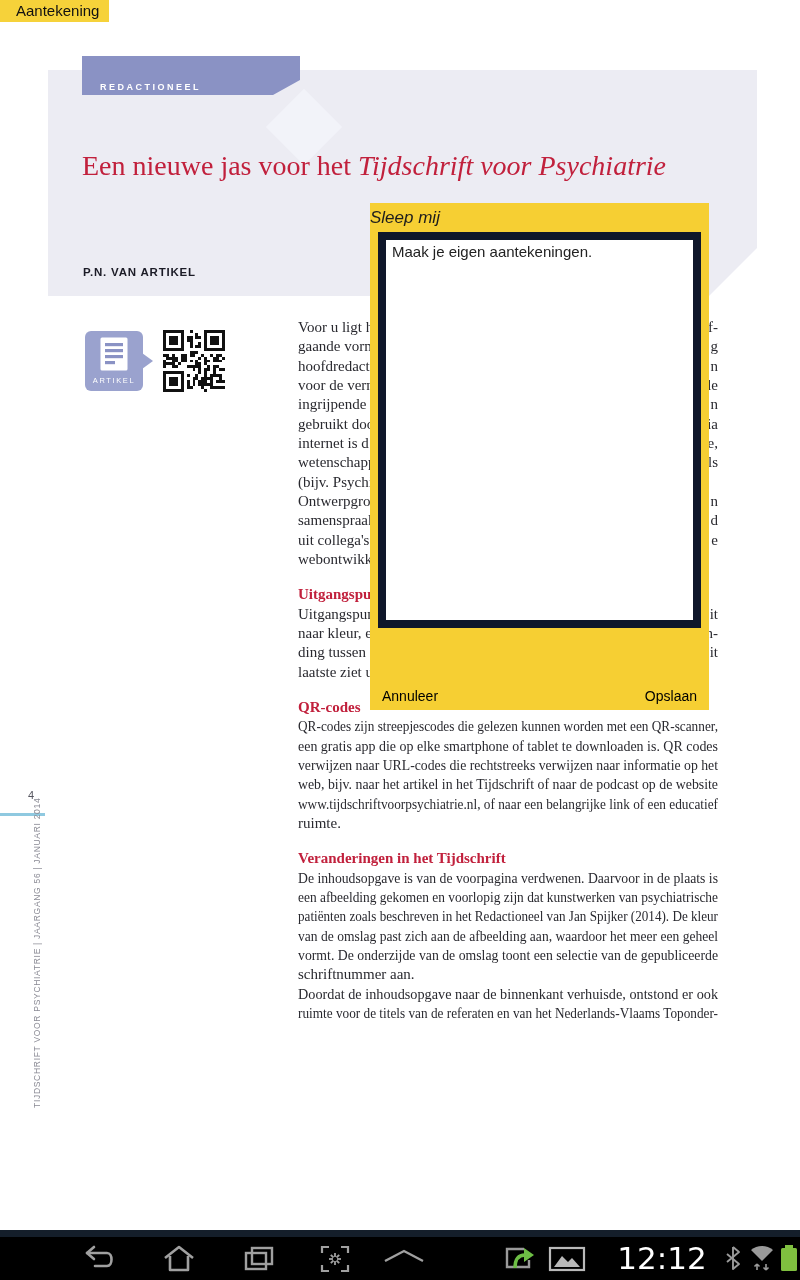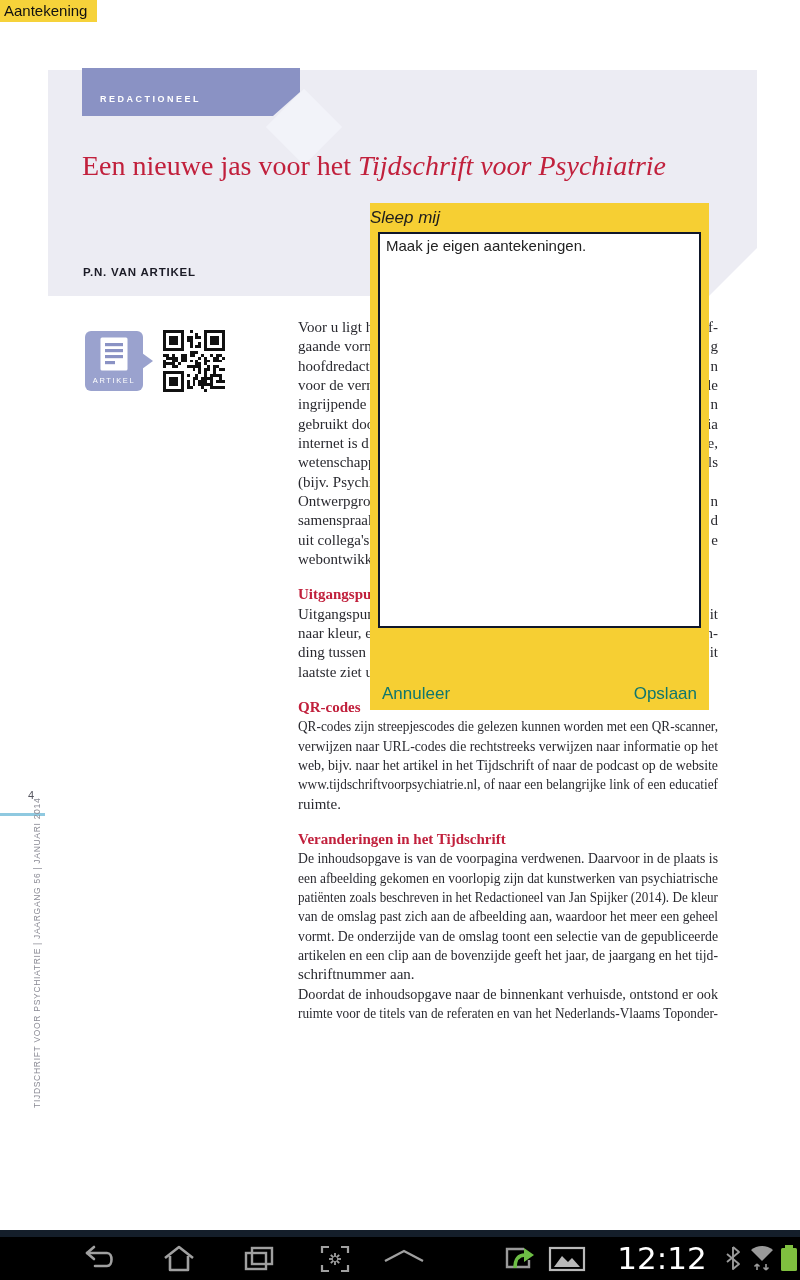--- a/index.html
+++ b/index.html
@@ -1,28 +1,28 @@
 <!DOCTYPE html>
 <html><head>
 <meta charset="utf-8">
 <style>
   html,body{margin:0;padding:0;background:#fff;}
   .screen{position:relative;width:800px;height:1280px;background:#ffffff;overflow:hidden;
           font-family:"Liberation Sans",sans-serif;}
 
   
-  .chip{position:absolute;left:0;top:0;height:22px;padding:0 10px 0 4px;background:#F6D23A;
+  .chip{position:absolute;left:0;top:0;height:22px;padding:0 10px 0 16px;background:#F6D23A;
         color:#111;font-size:15px;line-height:22px;}
 
   
   .band{position:absolute;left:48px;top:70px;width:709px;height:226px;background:#ECECF3;
         clip-path:polygon(0 0,100% 0,100% calc(100% - 48px),calc(100% - 48px) 100%,0 100%);}
   .diamond{position:absolute;left:277px;top:100px;width:54px;height:54px;background:#F2F3F9;
         transform:rotate(45deg);z-index:1;}
-  .banner{position:absolute;left:82px;top:68px;width:218px;height:48px;background:#8A92C4;z-index:2;
+  .banner{position:absolute;left:82px;top:56px;width:218px;height:39px;background:#8A92C4;z-index:2;
         clip-path:polygon(0 0,100% 0,100% 24px,calc(100% - 27px) 100%,0 100%);}
   .kicker{position:absolute;left:18px;top:26px;color:#fff;font-size:9px;font-weight:bold;
         letter-spacing:2.5px;}
   .title{position:absolute;left:82px;top:140px;width:610px;z-index:2;color:#C1203C;
         font-family:"Liberation Serif",serif;font-size:28px;line-height:52px;}
   .title .it{font-style:italic;}
   .author{position:absolute;left:83px;top:266px;z-index:2;color:#1B1B26;font-size:11.5px;
         font-weight:bold;letter-spacing:.8px;}
 
   
@@ -49,23 +49,23 @@
         font-family:"Liberation Sans",sans-serif;}
   .blueline{position:absolute;left:0;top:813px;width:45px;height:3px;background:#8FC9E0;}
   .vtext{position:absolute;left:32px;top:1108px;transform:rotate(-90deg);transform-origin:0 0;
         white-space:nowrap;font-size:8.5px;letter-spacing:.7px;color:#8A8A94;}
 
   
   .popup{position:absolute;left:370px;top:203px;width:339px;height:507px;background:#F6CF33;z-index:50;}
   .popup .ptitle{position:absolute;left:0;right:0;top:5px;text-align:left;font-style:italic;
         font-size:17px;color:#1d1d1d;}
   .popup textarea{position:absolute;left:8px;top:29px;width:323px;height:396px;box-sizing:border-box;
-        border:2px solid #0f172a;background:#fff;resize:none;outline:none;
+        border:8px solid #0f172a;background:#fff;resize:none;outline:none;
         font-family:"Liberation Sans",sans-serif;font-size:15px;color:#222;padding:3px 6px;}
-  .popup .pbtn{position:absolute;bottom:6px;font-size:17px;color:#0f766e;cursor:pointer;}
+  .popup .pbtn{position:absolute;bottom:6px;font-size:14px;color:#000000;cursor:pointer;}
   .popup .pbtn.cancel{left:12px;}
   .popup .pbtn.save{right:12px;}
 
   
   .navstrip{position:absolute;left:0;top:1230px;width:800px;height:7px;background:#141E2A;}
   .navbar{position:absolute;left:0;top:1237px;width:800px;height:53px;background:#000;}
   .nicon{position:absolute;top:8px;}
   .time{position:absolute;left:608px;top:0;width:108px;height:43px;line-height:43px;text-align:center;
         color:#fff;font-size:31px;font-family:"DejaVu Sans",sans-serif;}
 </style>
@@ -240,31 +240,31 @@
       <div class="fline"><span>samenspraak</span><span class="rfrag">d</span></div>
       <div class="fline"><span>uit collega's</span><span class="rfrag">e</span></div>
       <div class="fline"><span>webontwikke</span><span class="rfrag"></span></div>
       <div class="bheading">Uitgangspu</div>
       <div class="fline"><span>Uitgangspun</span><span class="rfrag">it</span></div>
       <div class="fline"><span>naar kleur, ee</span><span class="rfrag">n-</span></div>
       <div class="fline"><span>ding tussen (</span><span class="rfrag">it</span></div>
       <div class="fline"><span>laatste ziet u</span><span class="rfrag"></span></div>
       <div class="bheading">QR-codes</div>
       <div class="jline"><span class="fit" style="transform: scaleX(0.885638);">QR-codes zijn streepjescodes die gelezen kunnen worden met een QR-scanner,</span></div>
+      <div class="jline"><span class="fit" style="transform: scaleX(0.930136);">een gratis app die op elke smartphone of tablet te downloaden is. QR codes</span></div>
       <div class="jline"><span class="fit" style="transform: scaleX(0.915906);">verwijzen naar URL-codes die rechtstreeks verwijzen naar informatie op het</span></div>
       <div class="jline"><span class="fit" style="transform: scaleX(0.921906);">web, bijv. naar het artikel in het Tijdschrift of naar de podcast op de website</span></div>
       <div class="jline"><span class="fit" style="transform: scaleX(0.88558);">www.tijdschriftvoorpsychiatrie.nl, of naar een belangrijke link of een educatief</span></div>
       <div class="jline lastline"><span class="fit">ruimte.</span></div>
       <div class="bheading">Veranderingen in het Tijdschrift</div>
       <div class="jline"><span class="fit" style="transform: scaleX(0.913292);">De inhoudsopgave is van de voorpagina verdwenen. Daarvoor in de plaats is</span></div>
       <div class="jline"><span class="fit" style="transform: scaleX(0.893083);">een afbeelding gekomen en voorlopig zijn dat kunstwerken van psychiatrische</span></div>
       <div class="jline"><span class="fit" style="transform: scaleX(0.875285);">patiënten zoals beschreven in het Redactioneel van Jan Spijker (2014). De kleur</span></div>
       <div class="jline"><span class="fit" style="transform: scaleX(0.903651);">van de omslag past zich aan de afbeelding aan, waardoor het meer een geheel</span></div>
       <div class="jline"><span class="fit" style="transform: scaleX(0.918378);">vormt. De onderzijde van de omslag toont een selectie van de gepubliceerde</span></div>
-      <div class="jline"><span class="fit" style="transform: scaleX(0.912733);">artikelen en een clip aan de bovenzijde geeft het jaar, de jaargang en het tijd-</span></div>
       <div class="jline lastline"><span class="fit">schriftnummer aan.</span></div>
       <div class="jline"><span class="fit" style="transform: scaleX(0.949387);">Doordat de inhoudsopgave naar de binnenkant verhuisde, ontstond er ook</span></div>
       <div class="jline"><span class="fit" style="transform: scaleX(0.883687);">ruimte voor de titels van de referaten en van het Nederlands-Vlaams Toponder-</span></div>
     </div>
 
   <div class="pagenum">4</div>
   <div class="blueline"></div>
   <div class="vtext">TIJDSCHRIFT VOOR PSYCHIATRIE | JAARGANG 56 | JANUARI 2014</div>
 
   <div class="popup">

